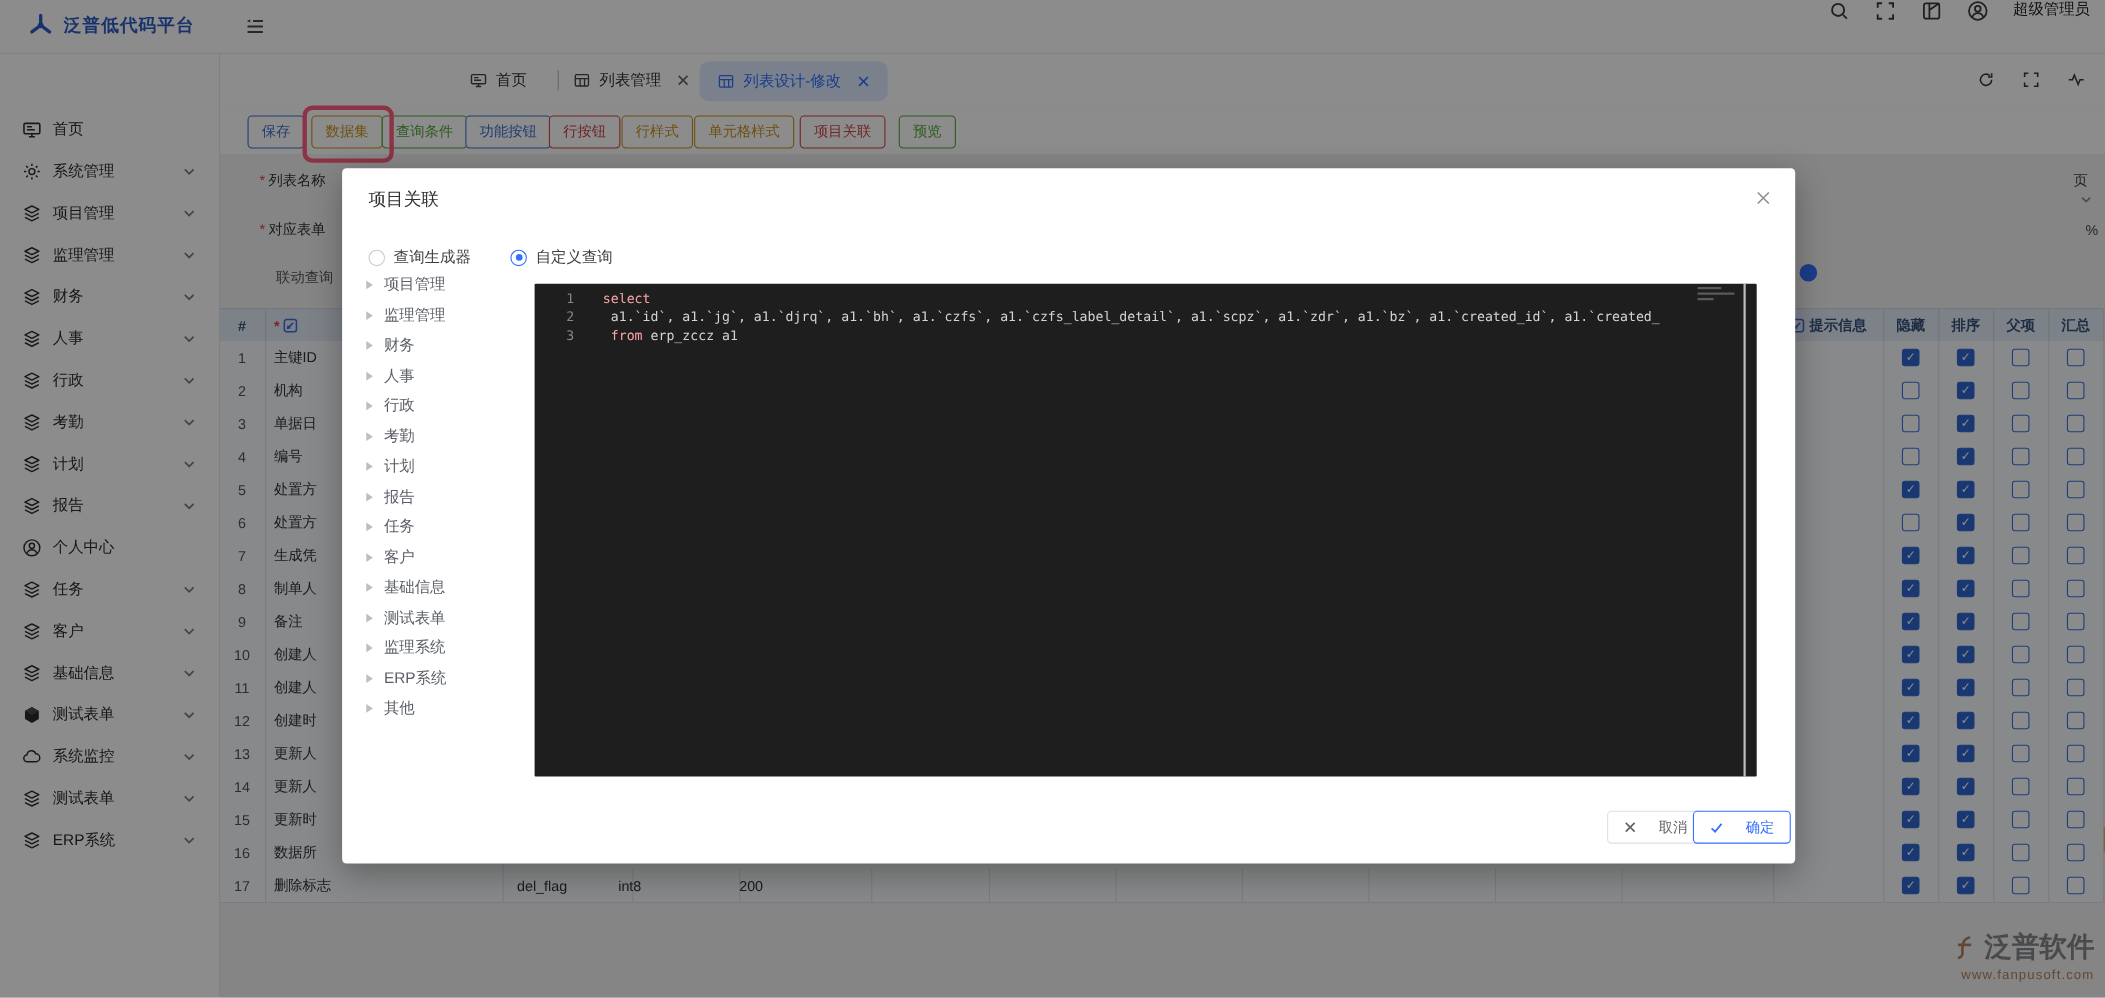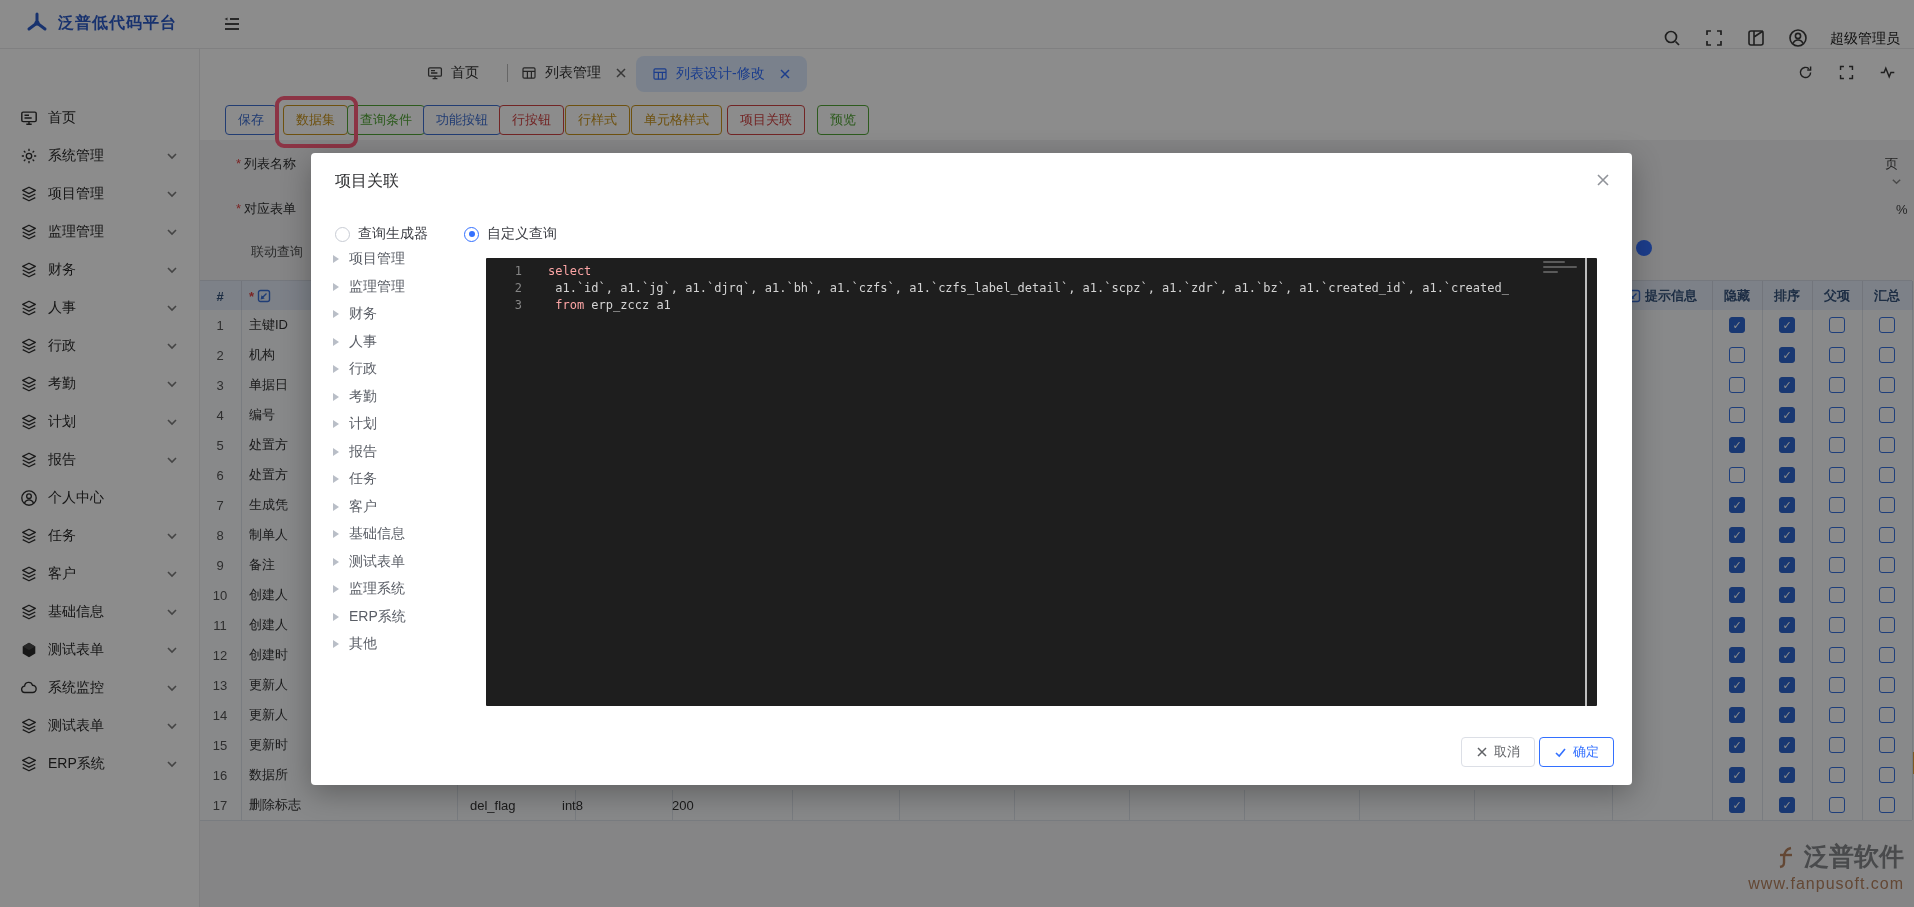--- a/index.html
+++ b/index.html
@@ -3,21 +3,21 @@
 <meta charset="utf-8">
 <style>
   html,body{margin:0;padding:0;background:#888;}
   .screen{position:relative;width:1914px;height:907px;overflow:hidden;background:#f2f3f5;
     font-family:"Liberation Sans","DejaVu Sans",sans-serif;color:#333;}
   
   .topbar{position:absolute;left:0;top:0;right:0;height:48px;background:#fff;border-bottom:1px solid #e9e9ec;z-index:5;}
   .brand{position:absolute;left:24px;top:10px;display:flex;align-items:center;gap:8px;}
   .brand-text{font-size:16px;font-weight:bold;color:#2d5cc8;letter-spacing:1px;}
   .collapse-btn{position:absolute;left:222px;top:14px;width:20px;height:20px;color:#4a4a4a;cursor:pointer;}
-  .hdr-right{position:absolute;right:14px;top:0;height:48px;display:flex;align-items:flex-end;gap:22px;}
+  .hdr-right{position:absolute;right:14px;top:0;height:48px;display:flex;align-items:flex-start;gap:22px;}
   .hicon{width:20px;height:20px;color:#3a3a3a;cursor:pointer;}
   .username{font-size:14px;color:#222;}
   
   .sidebar{position:absolute;left:0;top:48px;bottom:0;width:199px;background:#fff;border-right:1px solid #e9e9ec;z-index:4;}
   .side-item{position:absolute;left:0;width:199px;height:34px;display:flex;align-items:center;cursor:pointer;}
   .side-ic{position:absolute;left:20px;width:18px;height:18px;color:#2f2f2f;}
   .side-label{position:absolute;left:48px;font-size:14px;color:#2b2b2b;}
   .side-chev{position:absolute;left:166px;width:12px;height:12px;color:#7c7c7c;}
   
   .tabbar{position:absolute;left:199px;top:48px;right:0;height:50px;background:#fff;border-bottom:1px solid #ededf0;z-index:3;}
@@ -56,21 +56,21 @@
   .gnum{justify-content:center;color:#555;}
   .cb{width:16px;height:16px;border:1.5px solid #3a74e0;border-radius:3px;background:#fdfdfd;box-sizing:border-box;
     display:flex;align-items:center;justify-content:center;cursor:pointer;}
   .cb.on{background:#2e66d0;border-color:#2e66d0;}
   .cb.on::after{content:"✓";color:#fff;font-size:11px;line-height:1;}
   .cbwrap{justify-content:center;}
   
   .watermark{position:absolute;right:10px;bottom:14px;text-align:right;z-index:1;}
   .wm-row{display:flex;align-items:center;gap:6px;justify-content:flex-end;}
   .wm-name{font-size:25px;font-weight:bold;color:#85878a;font-family:"Liberation Serif","DejaVu Serif",serif;}
-  .wm-url{font-size:16px;color:#b5825f;letter-spacing:1px;margin-top:2px;}
+  .wm-url{font-size:12px;color:#b5825f;letter-spacing:1px;margin-top:2px;}
   
   .overlay{position:absolute;inset:0;background:rgba(0,0,0,0.45);z-index:40;}
   .modal{position:absolute;left:311px;top:153px;width:1321px;height:632px;background:#fff;border-radius:4px;
     box-shadow:0 8px 30px rgba(0,0,0,.3);z-index:60;}
   .m-title{position:absolute;left:24px;top:18px;font-size:16px;color:#303133;}
   .m-close{position:absolute;right:20px;top:18px;width:18px;height:18px;color:#909399;cursor:pointer;}
   .radio-row{position:absolute;left:24px;top:72px;display:flex;gap:36px;align-items:center;}
   .radio{display:flex;align-items:center;gap:8px;cursor:pointer;font-size:14px;color:#3d3f45;}
   .rdot{width:15px;height:15px;border-radius:50%;border:1px solid #c8ccd4;background:#fff;box-sizing:border-box;position:relative;}
   .radio.sel .rdot{border-color:#3370ff;}
@@ -82,21 +82,21 @@
   .editor{position:absolute;left:175px;top:105px;width:1111px;height:448px;background:#1e1e1e;border-radius:1px;}
   .gutter{position:absolute;left:0;top:0;bottom:0;width:52px;}
   .lnum{position:absolute;right:16px;font-family:"DejaVu Sans Mono","Liberation Mono",monospace;font-size:12px;color:#858585;line-height:17px;}
   .codeline{position:absolute;left:62px;font-family:"DejaVu Sans Mono","Liberation Mono",monospace;font-size:12px;
     color:#d4d4d4;line-height:17px;white-space:pre;}
   .kw{color:#fca5a5;}
   .minimap{position:absolute;right:16px;top:3px;width:38px;height:52px;}
   .mm-line{height:2px;background:#5a5a5a;margin-bottom:3px;border-radius:1px;}
   .vline{position:absolute;right:10px;top:0;bottom:0;width:2px;background:#d9d9d9;opacity:.85;}
   
-  .m-btn{position:absolute;top:584px;height:30px;display:flex;align-items:center;gap:6px;padding:0 14px;
+  .m-btn{position:absolute;top:584px;height:30px;display:flex;align-items:center;gap:20px;padding:0 14px;
     border-radius:4px;font-size:13px;background:#fff;cursor:pointer;box-sizing:border-box;}
   .btn-cancel{left:1150px;border:1px solid #dcdfe6;color:#606266;}
   .btn-ok{left:1228px;border:1px solid #3370ff;color:#3370ff;}
   svg{display:block;}
 </style>
 </head>
 <body>
 
 <div class="screen">
 

